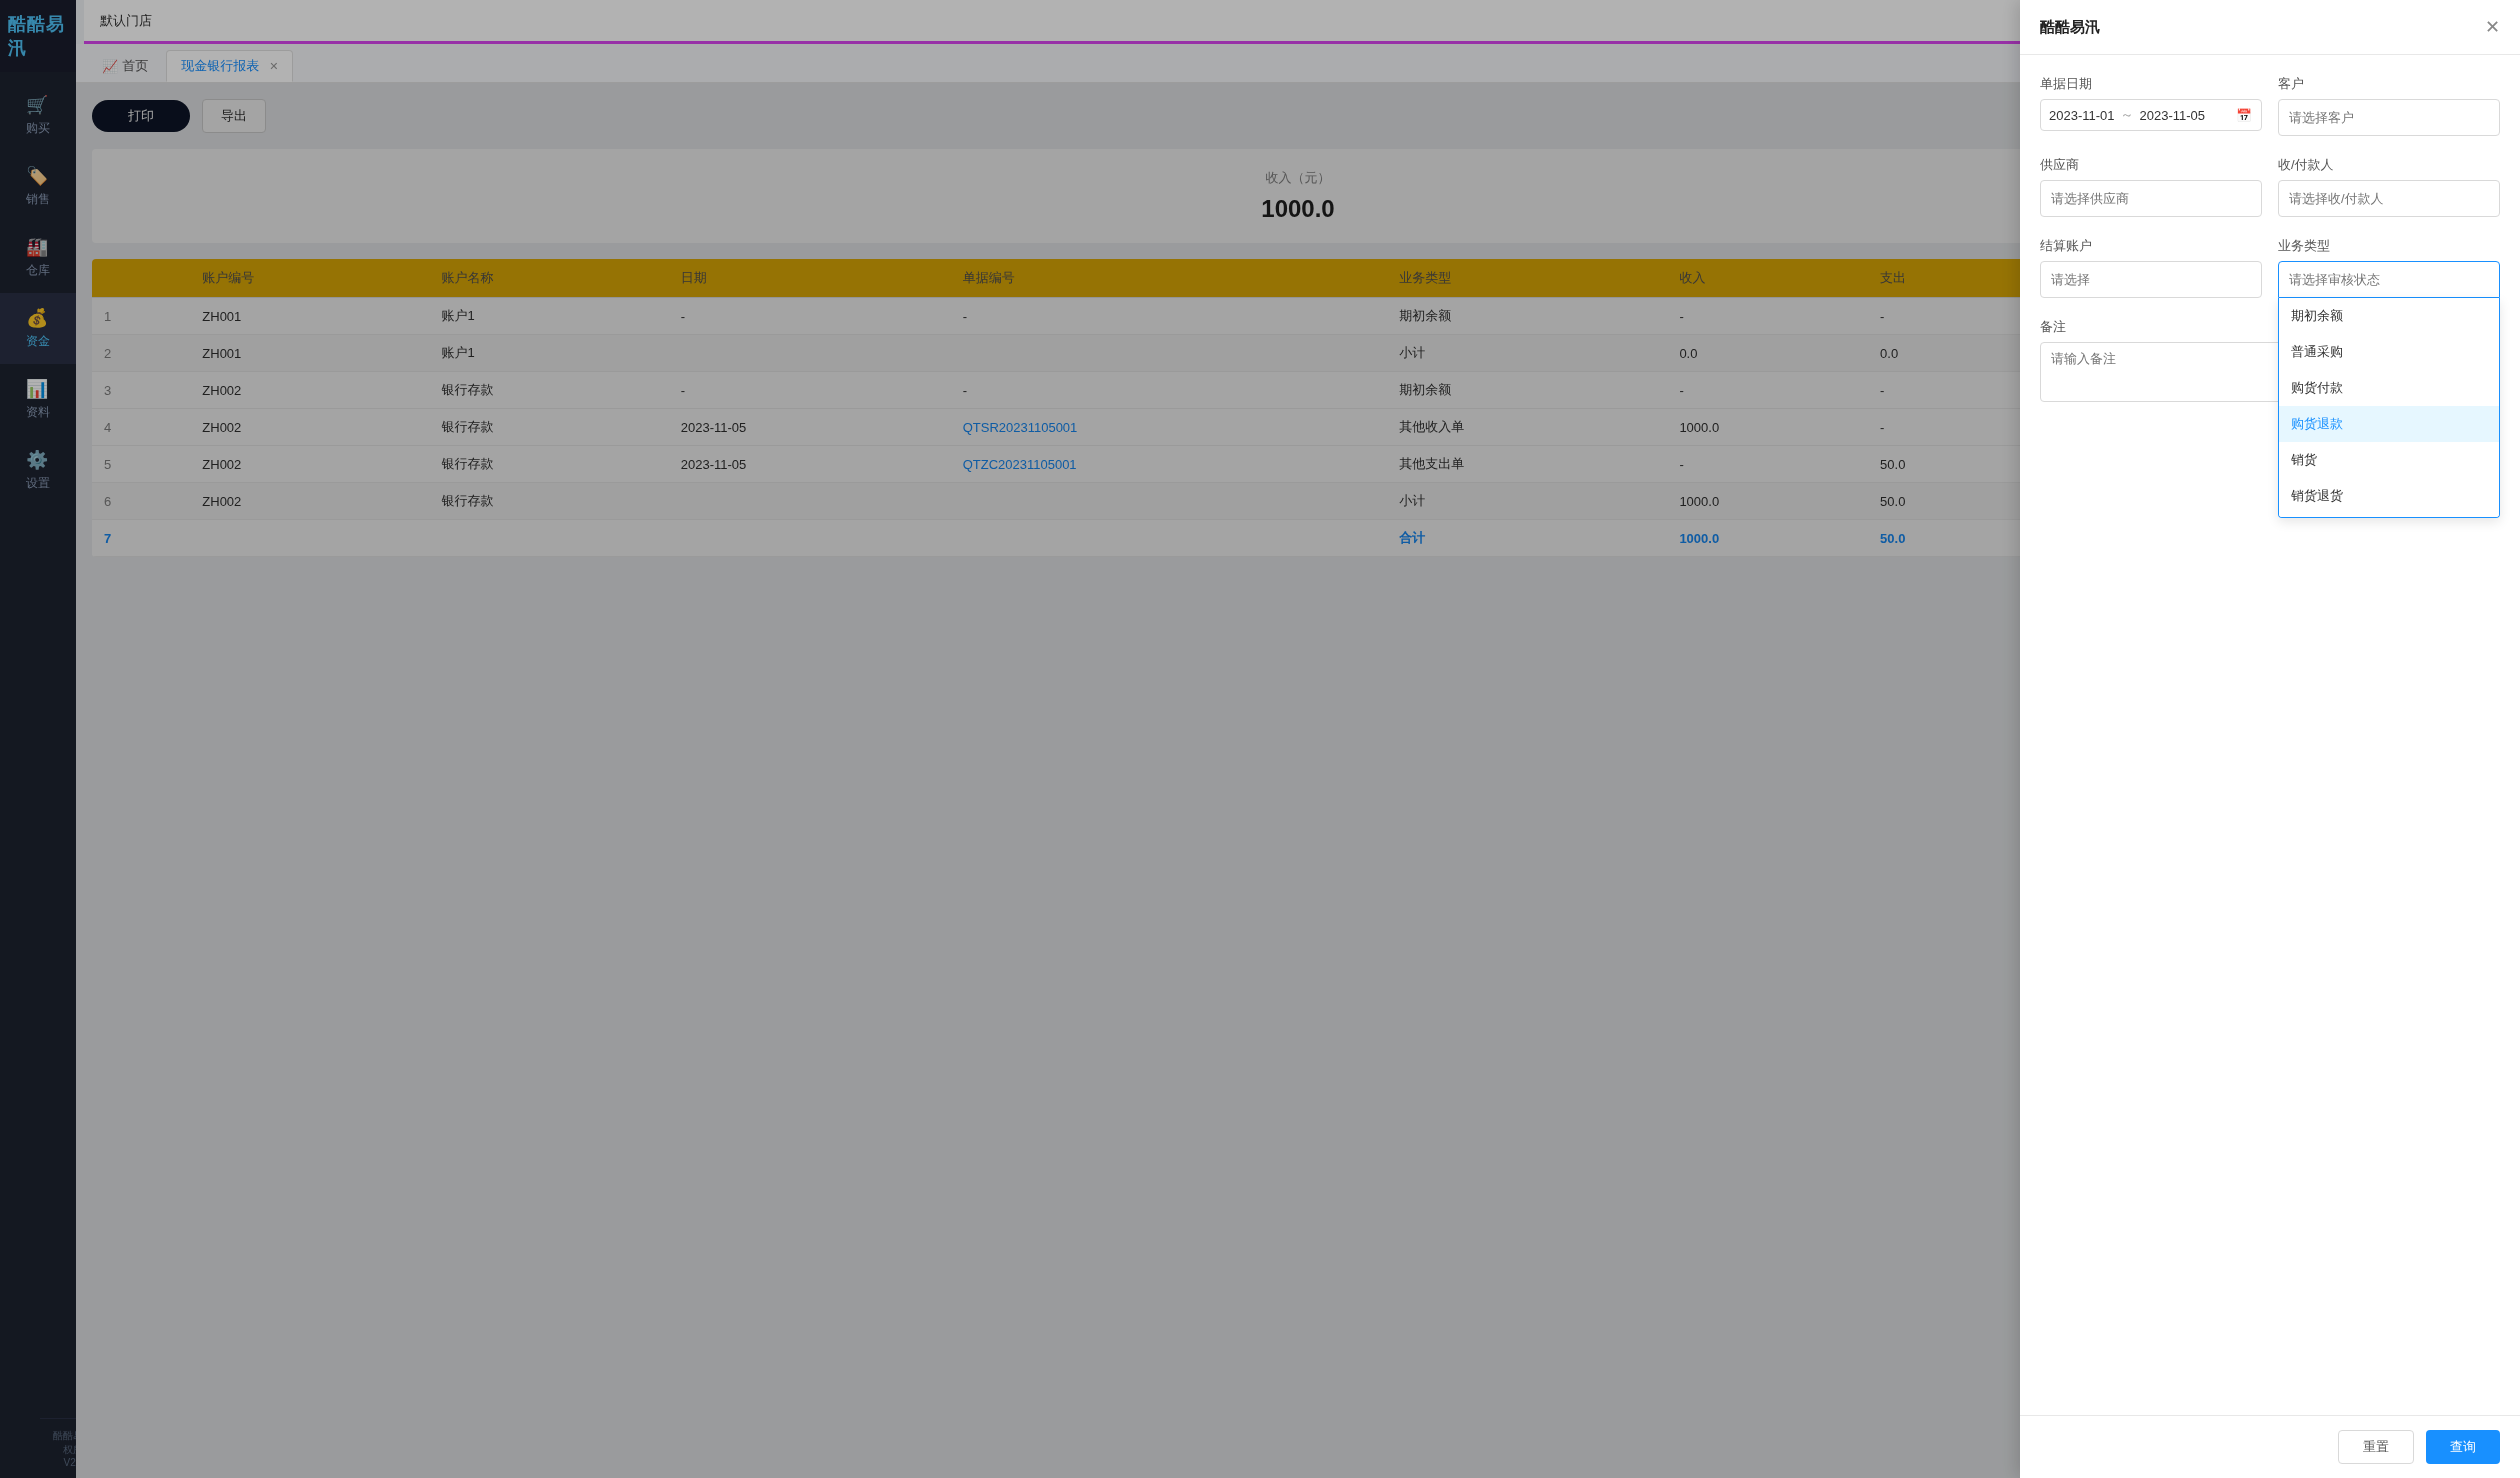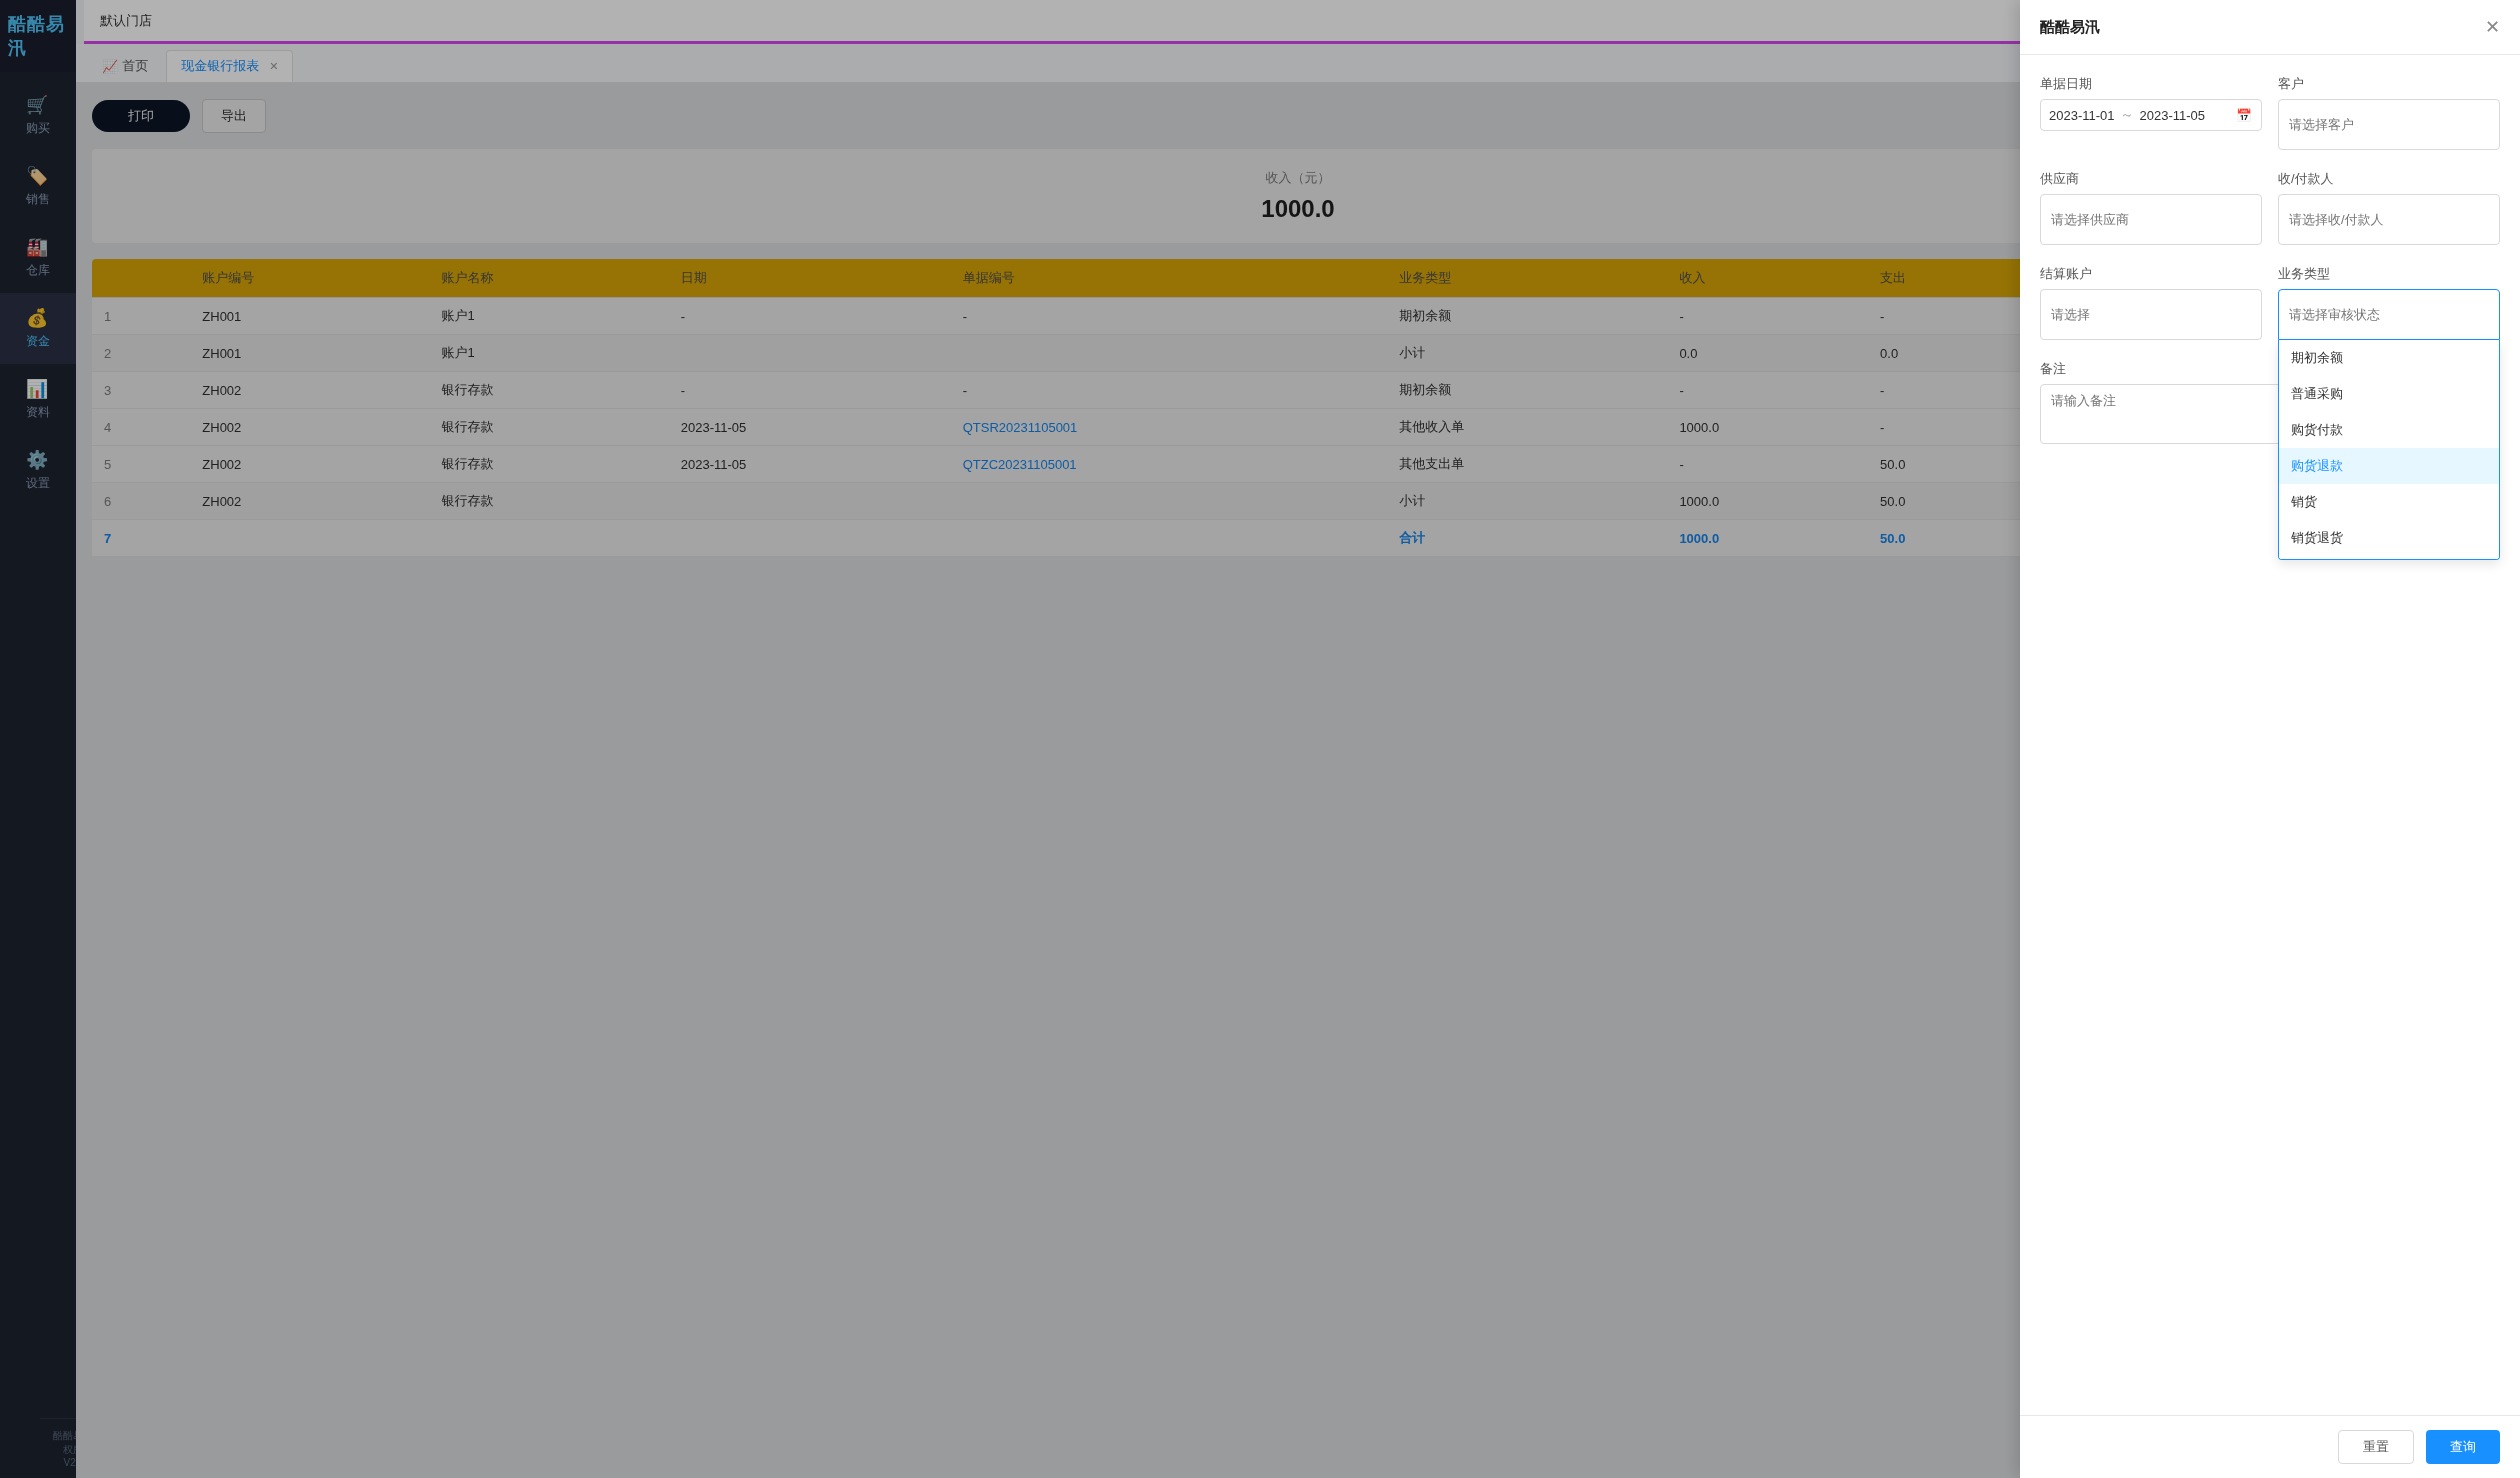--- a/index.html
+++ b/index.html
@@ -268,21 +268,21 @@
     }
     .filter-label {
       font-size: 13px;
       color: #555;
       margin-bottom: 6px;
     }
     .filter-input {
       width: 100%;
       border: 1px solid #d9d9d9;
       border-radius: 4px;
-      padding: 17px 10px;
+      padding: 10px 10px;
       font-size: 13px;
       color: #333;
       outline: none;
     }
     .filter-input.active-dropdown {
       border-color: #1890ff;
       border-bottom-left-radius: 0;
       border-bottom-right-radius: 0;
     }
     .date-range-field {

